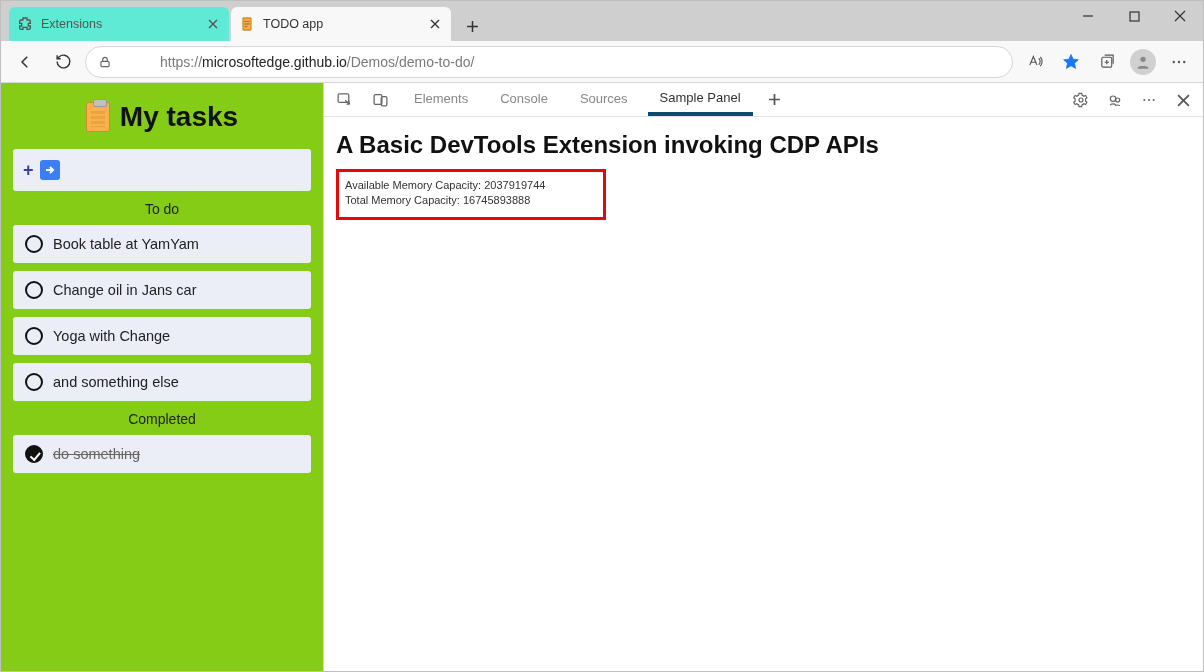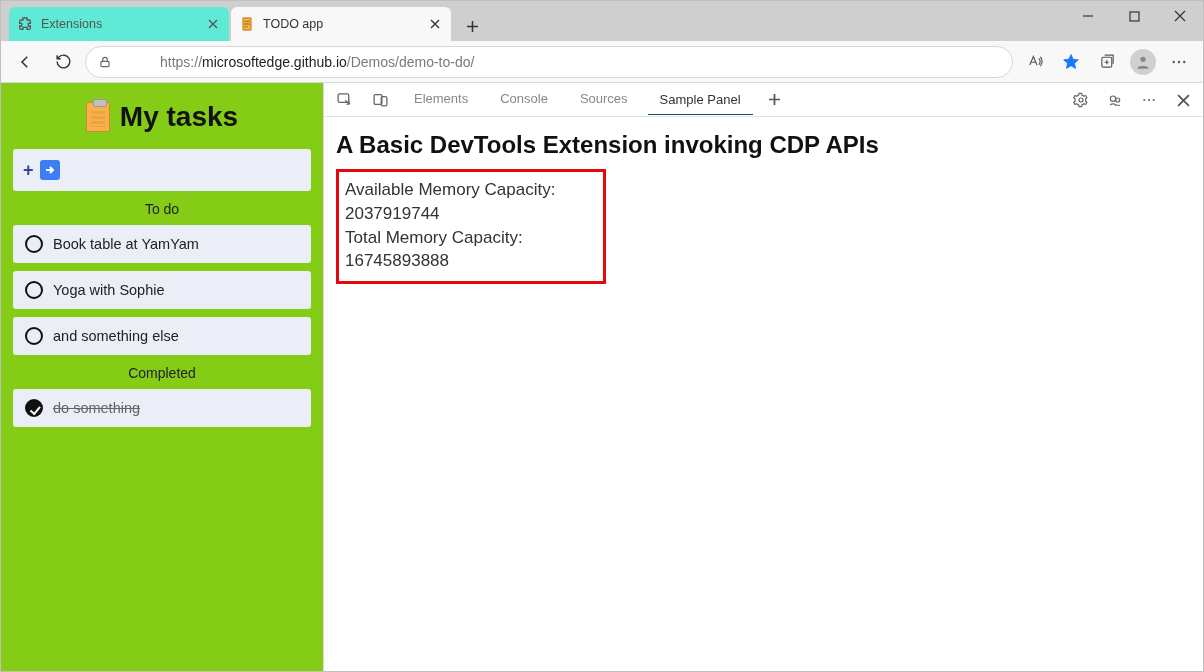--- a/index.html
+++ b/index.html
@@ -53,26 +53,26 @@
   .task.done .circ { background:#111; position:relative; }
   .task.done .circ::after { content:""; position:absolute; left:4px; top:5px; width:4px; height:8px; border:solid #fff; border-width:0 2.2px 2.2px 0; transform:rotate(40deg) translateY(-2px); }
   .task .text { font-size:14.5px; color:#222; }
   .task.done .text { text-decoration:line-through; color:#666; }
 
   
   .devtools { flex:1; display:flex; flex-direction:column; border-left:1px solid #d7d7d7; min-width:0;}
   .dt-tabs { height:34px; display:flex; align-items:center; border-bottom:1px solid #e2e2e2; padding:0 6px; gap:8px; color:#666; font-size:13px; position:relative;}
   .dt-iconbtn { width:28px; height:28px; display:flex; align-items:center; justify-content:center; cursor:pointer; color:#666; border-radius:4px;}
   .dt-tab { padding:7px 12px; cursor:pointer; color:#888; border-bottom:2px solid transparent;}
-  .dt-tab.active { color:#333; border-bottom:1px solid #0c4a6e; }
+  .dt-tab.active { color:#333; border-bottom:4px solid #0c4a6e; }
   .dt-right { position:absolute; right:6px; top:0; height:34px; display:flex; align-items:center; gap:6px; color:#666;}
   .dt-content { padding:14px 12px; overflow:auto; }
   .dt-content h1 { font-size:24px; font-weight:800; color:#111; margin-bottom:10px; }
   .highlight-box { border:3px solid #e30909; padding:6px 12px 8px 6px; max-width:270px; }
-  .memline { font-size:17px; color:#333; line-height:1.4; }
+  .memline { font-size:11px; color:#333; line-height:1.4; }
 
 </style>
 </head>
 <body>
 
 <div class="chrome">
 
   <div class="tabbar">
     <div class="tab">
       <span class="favicon">
@@ -201,21 +201,25 @@
       </div>
 
       <div class="section-head">To do</div>
 
       <div class="task">
         <span class="circ"></span>
         <span class="text">Book table at YamYam</span>
       </div>
       <div class="task">
         <span class="circ"></span>
-        <span class="text">Yoga with Sophie</span>
+        <span class="text">Change oil in Jans car</span>
+      </div>
+      <div class="task">
+        <span class="circ"></span>
+        <span class="text">Yoga with Change</span>
       </div>
       <div class="task">
         <span class="circ"></span>
         <span class="text">and something else</span>
       </div>
 
       <div class="section-head">Completed</div>
 
       <div class="task done">
         <span class="circ"></span>

